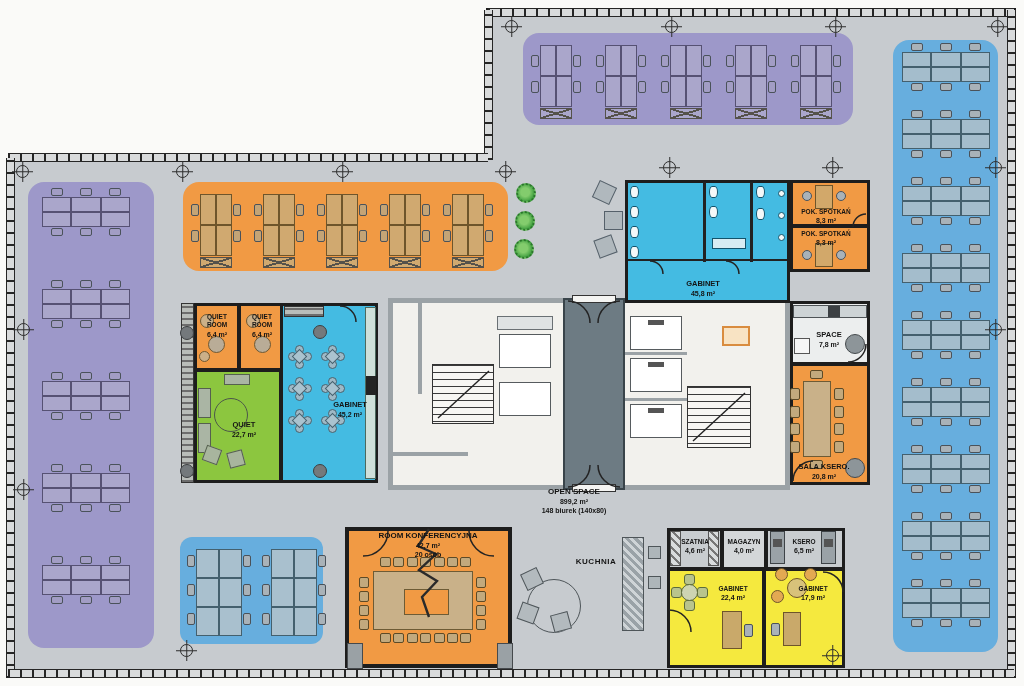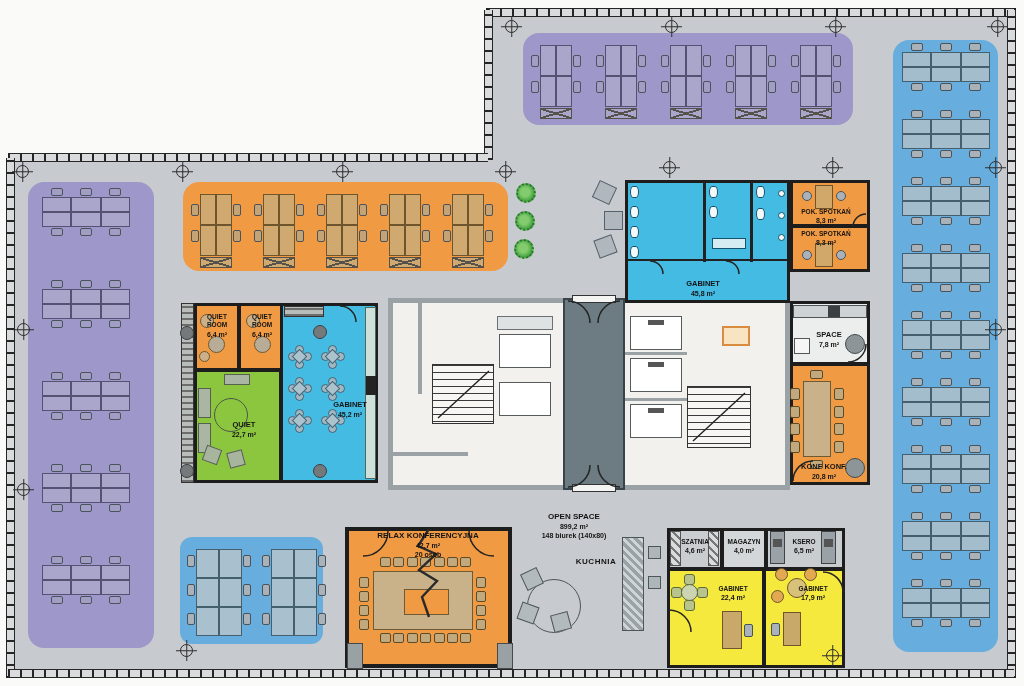--- a/index.html
+++ b/index.html
@@ -236,33 +236,33 @@
   </div>
   <div class="lbl s65" style="left:826px;top:230px;">
     <div>POK. SPOTKAŃ</div>
     <div class="area">8,3 m²</div>
   </div>
   <div class="lbl" style="left:829px;top:330px;">
     <div>SPACE</div>
     <div class="area">7,8 m²</div>
   </div>
   <div class="lbl" style="left:824px;top:462px;">
-    <div>KONF KONF.</div>
+    <div>SALA KSERO.</div>
     <div class="area">20,8 m²</div>
   </div>
-  <div class="lbl" style="left:574px;top:512px;">
+  <div class="lbl" style="left:574px;top:487px;">
     <div class="s8">OPEN SPACE</div>
     <div class="area">899,2 m²</div>
     <div class="area">148 biurek (140x80)</div>
   </div>
   <div class="lbl s8" style="left:596px;top:557px;letter-spacing:0.5px;">
     <div>KUCHNIA</div>
   </div>
   <div class="lbl" style="left:428px;top:531px;">
-    <div class="s8">RELAX KONFERENCYJNA</div>
+    <div class="s8">ROOM KONFERENCYJNA</div>
     <div class="area">42,7 m²</div>
     <div class="area">20 osób</div>
   </div>
   <div class="lbl s65" style="left:695px;top:538px;">
     <div>SZATNIA</div>
     <div class="area">4,6 m²</div>
   </div>
   <div class="lbl s65" style="left:744px;top:538px;">
     <div>MAGAZYN</div>
     <div class="area">4,0 m²</div>

